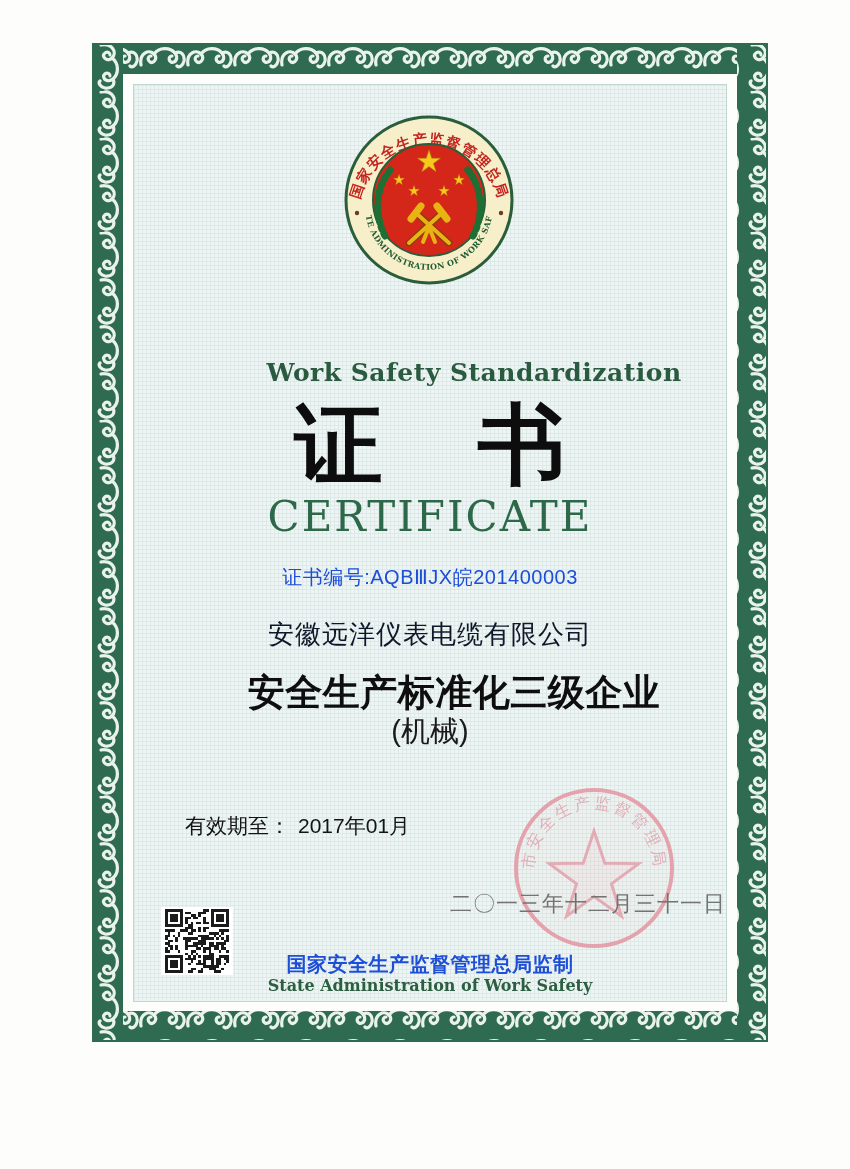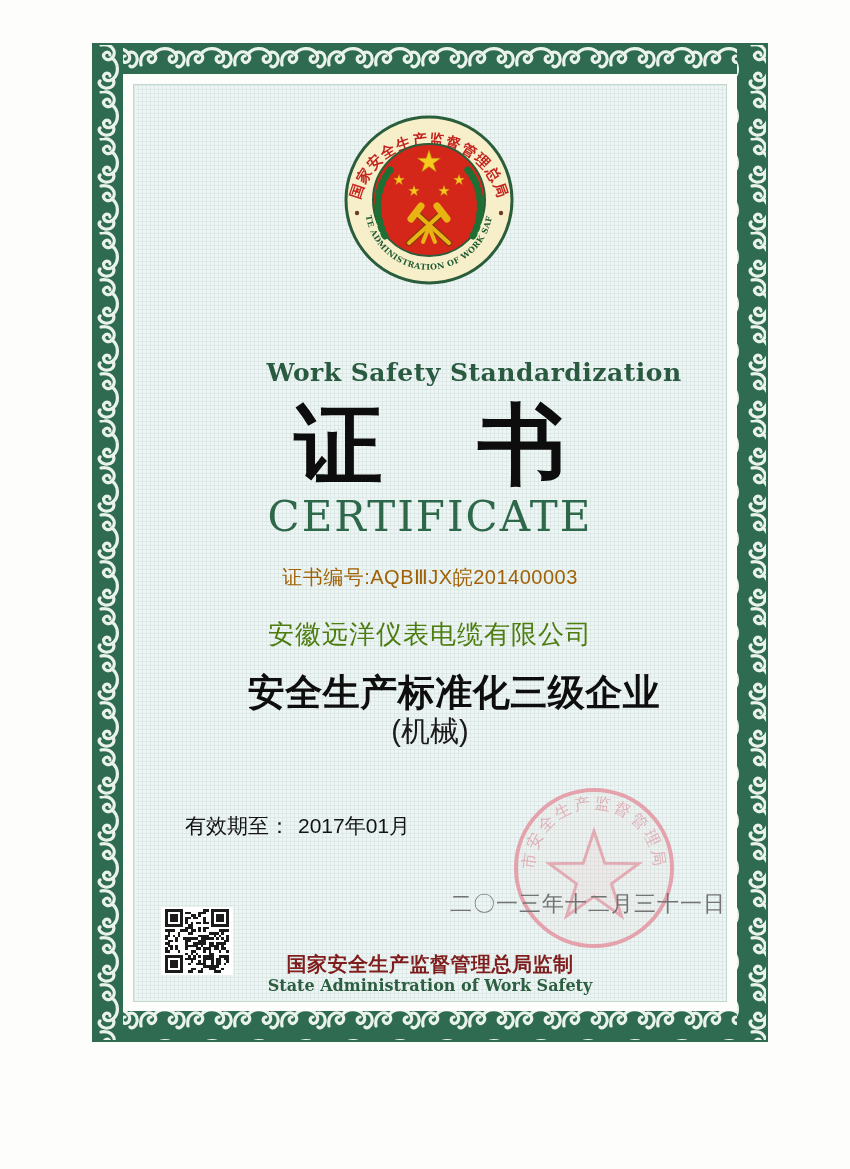--- a/index.html
+++ b/index.html
@@ -18,28 +18,28 @@
     box-sizing:border-box;
   }
   .ctr{left:133px;width:594px;text-align:center;}
   .title-cn{top:314px;font-family:"DejaVu Serif",serif;font-weight:bold;font-size:40px;
     letter-spacing:6px;color:#16321f;}
   .title-en{top:358px;font-family:"DejaVu Serif",serif;font-weight:bold;font-size:25px;
     color:#2a5a40;letter-spacing:0.5px;padding-left:44px;}
   .cert-cn{top:398px;font-family:"DejaVu Serif",serif;font-weight:bold;font-size:88px;
     color:#0d0d0d;display:flex;justify-content:center;gap:95px;line-height:1.05;}
   .cert-en{top:492px;font-family:"DejaVu Serif",serif;font-size:42px;color:#2e684a;letter-spacing:2px;}
-  .cert-no{top:564px;font-size:20px;color:#a16207;letter-spacing:0.5px;}
-  .company{top:617px;font-size:26px;color:#4d7c0f;letter-spacing:1px;}
+  .cert-no{top:564px;font-size:20px;color:#1d4ed8;letter-spacing:0.5px;}
+  .company{top:617px;font-size:26px;color:#0f172a;letter-spacing:1px;}
   .award{top:668px;font-size:37px;font-weight:bold;color:#0e0e0e;letter-spacing:0.5px;padding-left:24px;}
   .category{top:712px;font-size:29px;color:#1a1a1a;}
   .valid{left:185px;top:812px;font-size:21px;color:#141414;}
   .valid .lbl{margin-right:8px;}
   .date{left:450px;top:889px;font-size:22px;color:#737373;letter-spacing:1px;z-index:5;}
-  .footer-cn{top:951px;font-size:20px;font-weight:bold;color:#7f1d1d;letter-spacing:0.5px;}
+  .footer-cn{top:951px;font-size:20px;font-weight:bold;color:#1d4ed8;letter-spacing:0.5px;}
   .footer-en{top:976px;font-family:"DejaVu Serif",serif;font-size:16px;font-weight:bold;color:#2c5e41;}
   .qr-box{left:161px;top:907px;width:72px;height:68px;background:#ffffff;padding:2px;box-sizing:border-box;}
   .qr-box svg{width:100%;height:100%;}
   .seal{left:508px;top:782px;width:172px;height:172px;opacity:0.85;z-index:4;}
   .print-note{left:113px;top:1066px;font-size:19px;color:#474b57;letter-spacing:0.5px;}
 </style>
 </head>
 <body>
 
 <div class="page">

